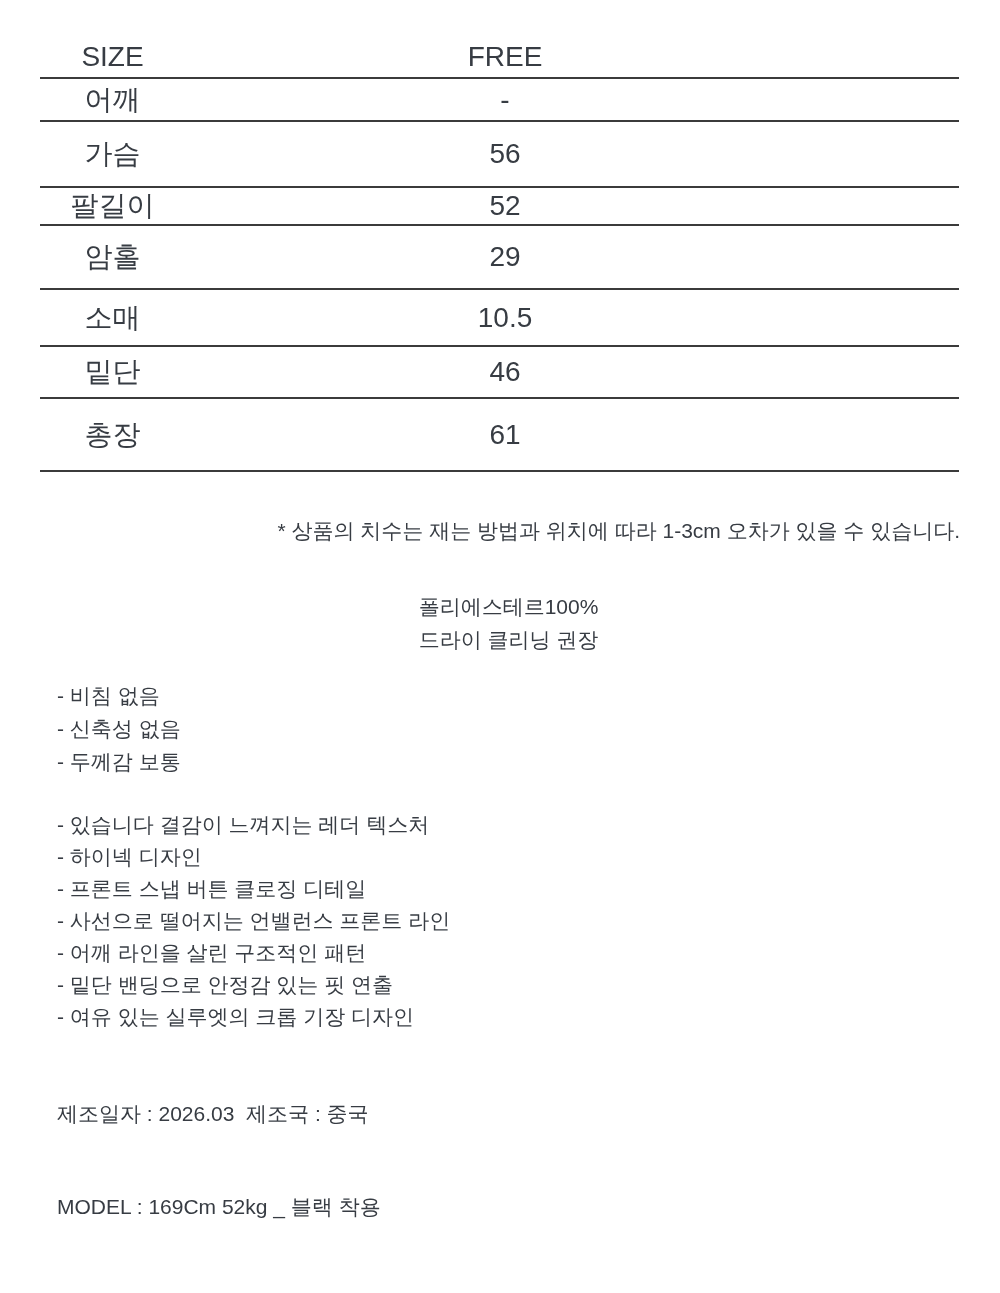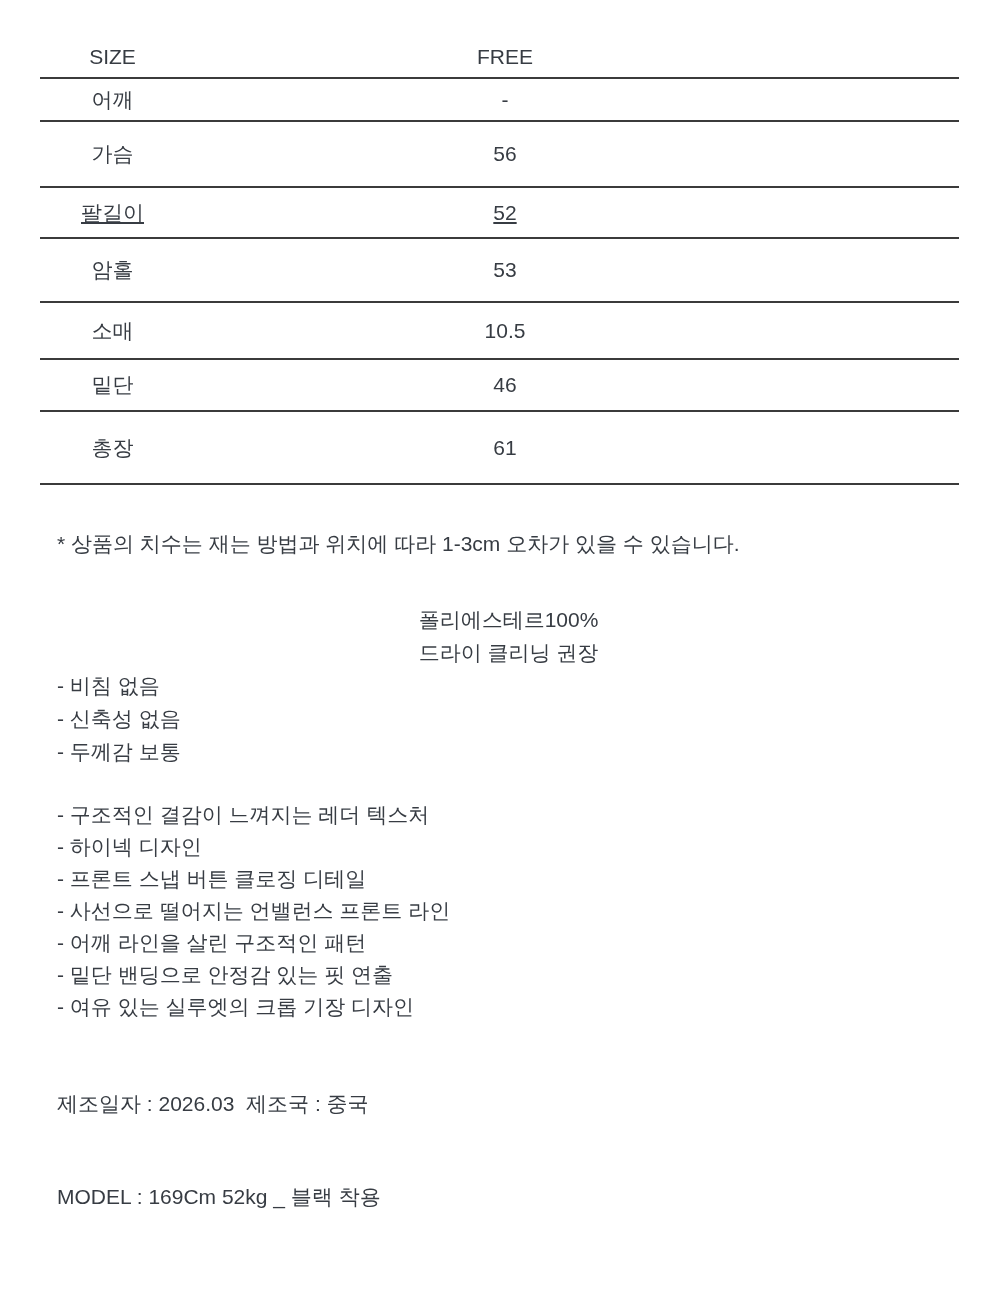--- a/index.html
+++ b/index.html
@@ -9,31 +9,31 @@
     height: 1293px;
     background: #ffffff;
     font-family: "Liberation Sans", sans-serif;
     color: #373c43;
     overflow: hidden;
   }
 
   
   .size-table {
     margin: 36px 41px 0 40px;
-    font-size: 21px;
+    font-size: 28px;
   }
   .t-row {
     display: flex;
     align-items: center;
     border-bottom: 2px solid #3b3b3b;
   }
   .t-row.header { height: 43px; }
   .t-row:nth-child(2) { height: 43px; }
   .t-row:nth-child(3) { height: 66px; }
-  .t-row:nth-child(4) { height: 51px; text-decoration: underline; }
+  .t-row:nth-child(4) { height: 38px; }
   .t-row:nth-child(5) { height: 64px; }
   .t-row:nth-child(6) { height: 57px; }
   .t-row:nth-child(7) { height: 52px; }
   .t-row:nth-child(8) { height: 73px; }
   .cell-label {
     width: 145px;
     text-align: center;
     flex-shrink: 0;
   }
   .cell-value {
@@ -41,23 +41,23 @@
     text-align: center;
     flex-shrink: 0;
   }
 
   
   .content {
     margin-left: 57px;
     margin-right: 40px;
     font-size: 21px;
   }
-  .note        { margin-top: 44px; line-height: 30px; }
+  .note        { margin-top: 44px; line-height: 30px; text-align: right; }
   .fabric      { margin-top: 44px; line-height: 33px; text-align: center; }
-  .props       { line-height: 33px; }
+  .props       { margin-top: 23px; line-height: 33px; }
   .features    { margin-top: 31px; line-height: 32px; }
   .manufacture { margin-top: 66px; line-height: 30px; }
   .model       { margin-top: 63px; line-height: 30px; }
   .line { white-space: pre-wrap; }
 </style>
 </head>
 <body>
 
 <div class="size-table">
   <div class="t-row header">
@@ -72,21 +72,21 @@
   <div class="t-row">
     <div class="cell-label">가슴</div>
     <div class="cell-value">56</div>
   </div>
   <div class="t-row">
     <div class="cell-label">팔길이</div>
     <div class="cell-value">52</div>
   </div>
   <div class="t-row">
     <div class="cell-label">암홀</div>
-    <div class="cell-value">53</div>
+    <div class="cell-value">29</div>
   </div>
   <div class="t-row">
     <div class="cell-label">소매</div>
     <div class="cell-value">10.5</div>
   </div>
   <div class="t-row">
     <div class="cell-label">밑단</div>
     <div class="cell-value">46</div>
   </div>
   <div class="t-row">
@@ -104,21 +104,21 @@
     <div class="line">드라이 클리닝 권장</div>
   </div>
 
   <div class="props">
     <div class="line">- 비침 없음</div>
     <div class="line">- 신축성 없음</div>
     <div class="line">- 두께감 보통</div>
   </div>
 
   <div class="features">
-    <div class="line">- 구조적인 결감이 느껴지는 레더 텍스처</div>
+    <div class="line">- 있습니다 결감이 느껴지는 레더 텍스처</div>
     <div class="line">- 하이넥 디자인</div>
     <div class="line">- 프론트 스냅 버튼 클로징 디테일</div>
     <div class="line">- 사선으로 떨어지는 언밸런스 프론트 라인</div>
     <div class="line">- 어깨 라인을 살린 구조적인 패턴</div>
     <div class="line">- 밑단 밴딩으로 안정감 있는 핏 연출</div>
     <div class="line">- 여유 있는 실루엣의 크롭 기장 디자인</div>
   </div>
 
   <div class="manufacture line">제조일자 : 2026.03  제조국 : 중국</div>
 

